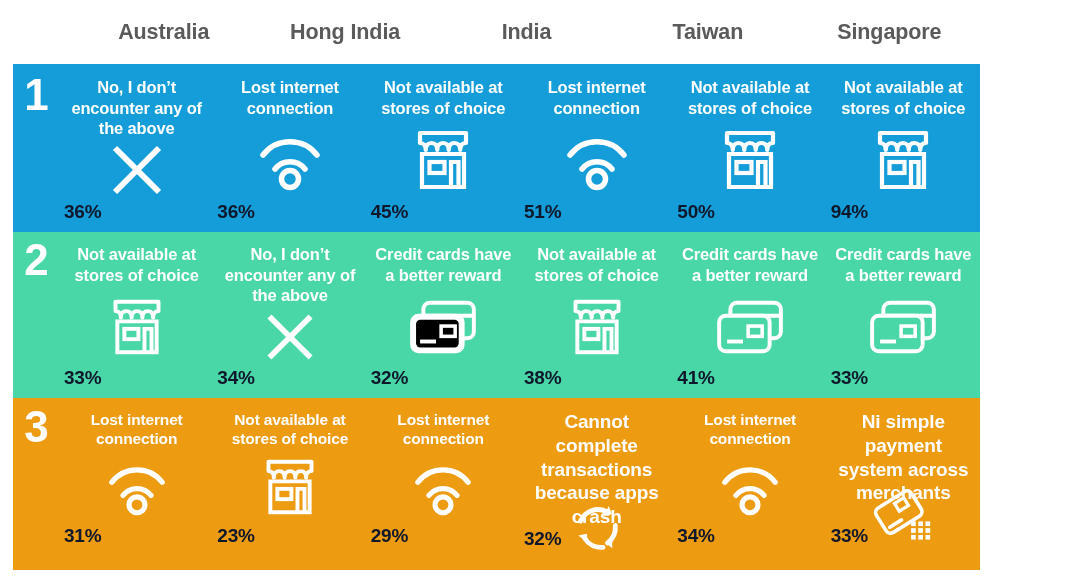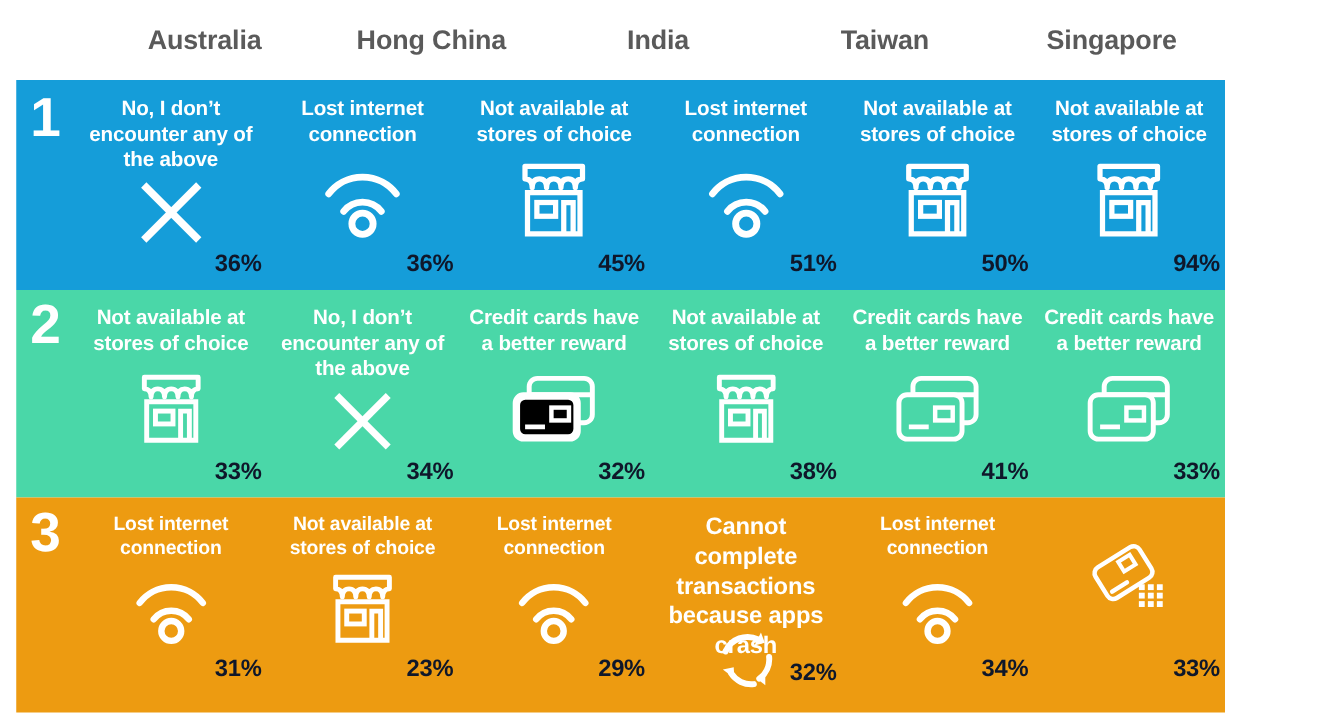--- a/index.html
+++ b/index.html
@@ -76,21 +76,21 @@
   .band.row-3 .rank-num { padding-top: 7px; }
 
   .cells {
     flex: 1 1 auto;
     display: flex;
   }
   .cell {
     flex: 1 1 0;
     display: flex;
     flex-direction: column;
-    align-items: flex-end;
+    align-items: flex-start;
     box-sizing: border-box;
     padding: 0 4px;
     position: relative;
   }
 
   .cell-label {
     color: #ffffff;
     font-weight: bold;
     font-size: 16.5px;
     line-height: 1.25;
@@ -123,21 +123,21 @@
   .band.row-3 .cell-value { margin-bottom: 25px; }
 </style>
 </head>
 <body>
 
 <div class="infographic">
 
   <div class="header-row">
     <div class="rank-gutter"></div>
     <div class="header-cell">Australia</div>
-    <div class="header-cell">Hong China</div>
+    <div class="header-cell">Hong India</div>
     <div class="header-cell">India</div>
     <div class="header-cell">Taiwan</div>
     <div class="header-cell">Singapore</div>
   </div>
 
   <div class="band row-1" style="background: rgb(21, 157, 217);">
     <div class="rank-num">1</div>
     <div class="cells">
 
       <div class="cell">
@@ -367,20 +367,21 @@
           <svg width="64" height="58" viewBox="0 0 66 62" aria-hidden="true">
             <path d="M6 26 A34 34 0 0 1 60 26" fill="none" stroke="#fff" stroke-width="5.5" stroke-linecap="round"></path>
             <path d="M18 40 A19 19 0 0 1 48 40" fill="none" stroke="#fff" stroke-width="5.5" stroke-linecap="round"></path>
             <circle cx="33" cy="50" r="8.5" fill="none" stroke="#fff" stroke-width="5.5"></circle>
           </svg>
         </div>
         <div class="cell-value">34%</div>
       </div>
 
       <div class="cell wide-label">
+        <div class="cell-label">Ni simple payment system across merchants</div>
         <div class="cell-icon">
           <svg width="66" height="54" viewBox="0 0 70 60" aria-hidden="true">
             <g transform="rotate(-32 30 27)">
               <rect x="8" y="10" width="46" height="32" rx="6" fill="none" stroke="#fff" stroke-width="4"></rect>
               <rect x="32" y="15.5" width="12" height="10" fill="none" stroke="#fff" stroke-width="3.6"></rect>
               <line x1="13.5" y1="35" x2="29" y2="35" stroke="#fff" stroke-width="4" stroke-linecap="round"></line>
             </g>
             <g fill="#fff">
               <rect x="44" y="36" width="5.2" height="5.2"></rect>
               <rect x="52" y="36" width="5.2" height="5.2"></rect>

